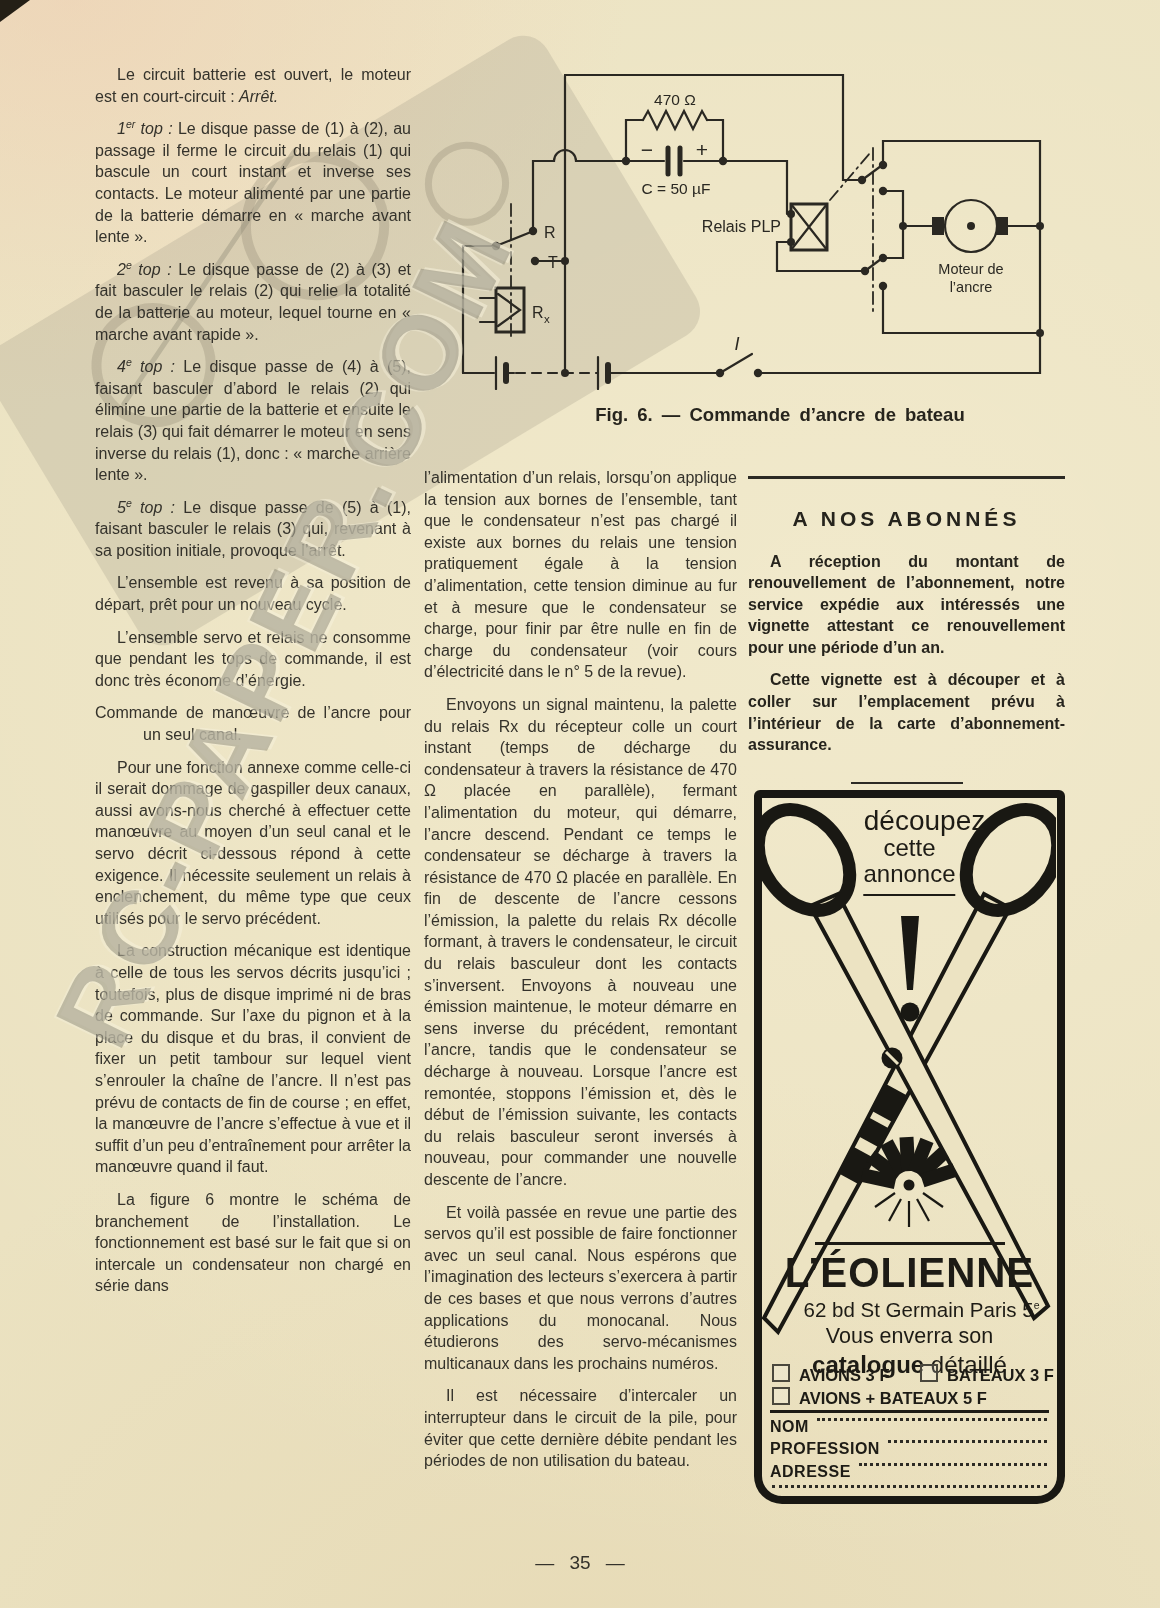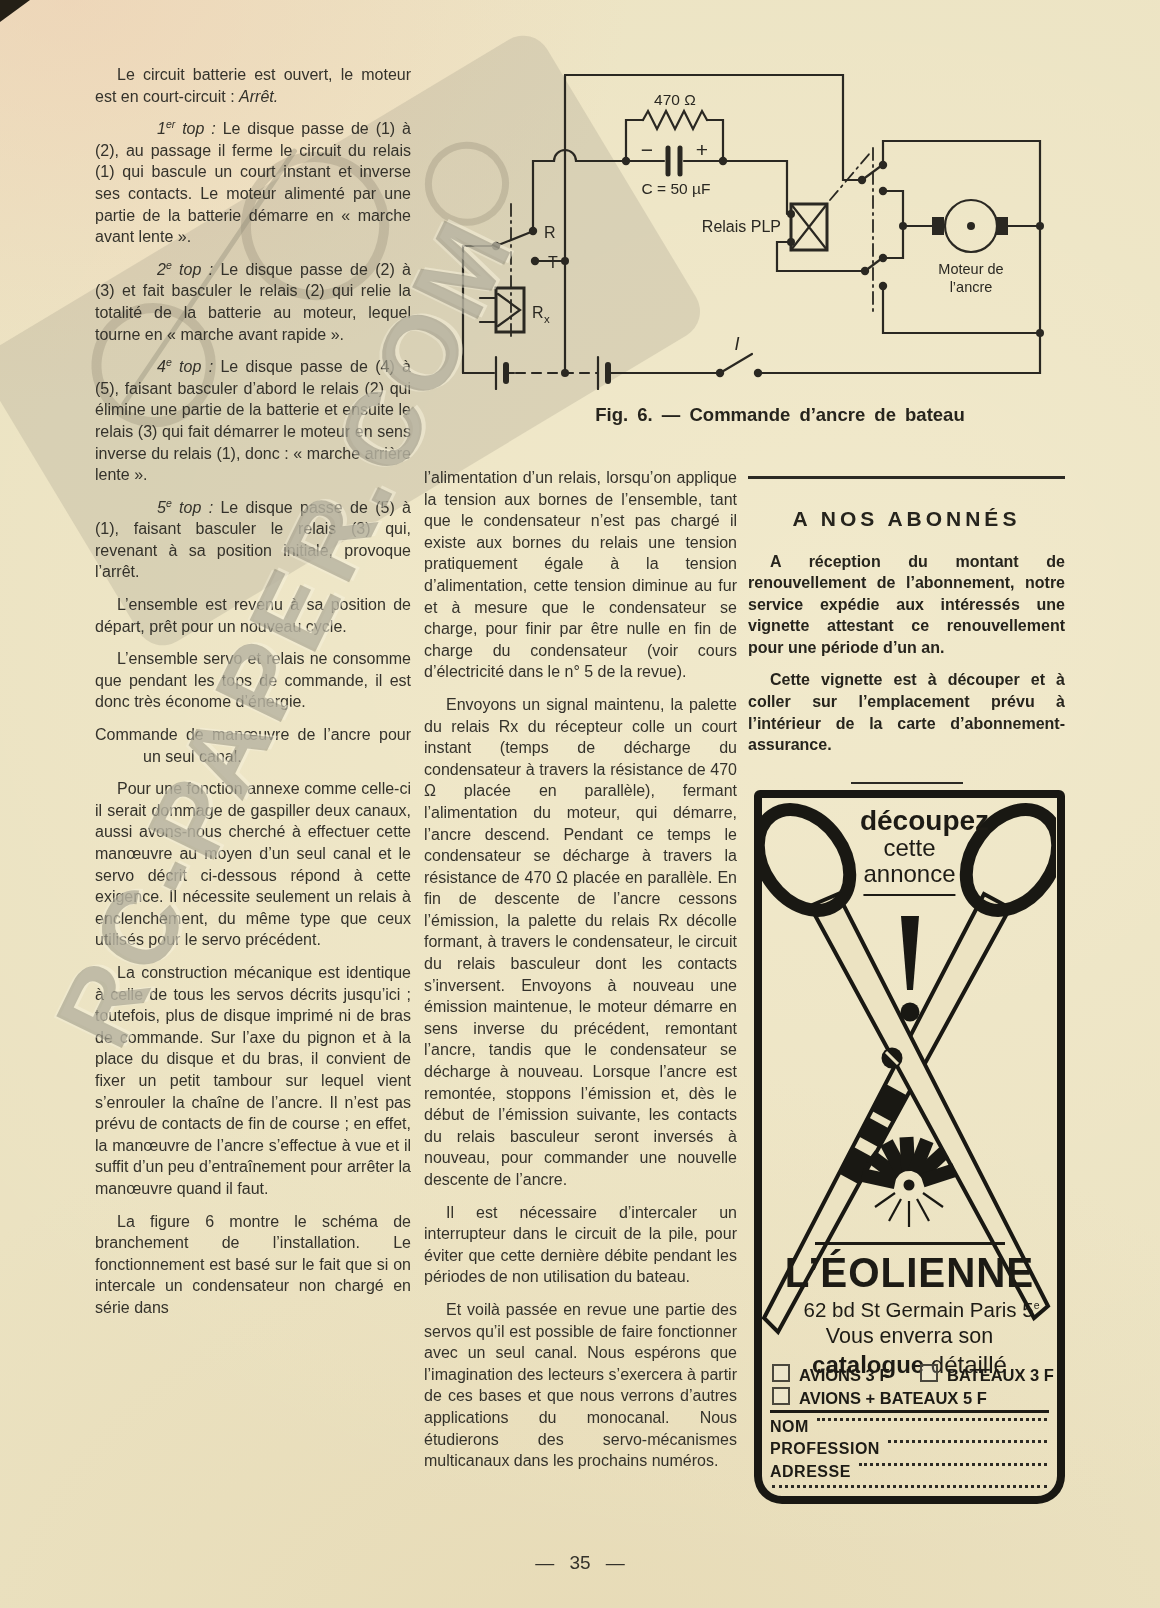--- a/index.html
+++ b/index.html
@@ -25,21 +25,21 @@
   .antenna{position:absolute;left:120px;top:96px;width:5px;height:310px;z-index:1;
     background:rgba(146,139,119,.40);transform:rotate(34deg);transform-origin:bottom center;border-radius:3px;}
   .watermark{position:absolute;left:86px;top:978px;z-index:5;pointer-events:none;
     font-weight:bold;font-size:106px;letter-spacing:7px;white-space:nowrap;
     color:rgba(118,114,101,.40);
     text-shadow:3px 3px 0 rgba(246,240,219,.55), -2px -2px 0 rgba(246,240,219,.40);
     transform:rotate(-64deg);transform-origin:0 50%;}
   .col{position:absolute;z-index:2;}
   .col p{font-size:16px;line-height:21.6px;text-align:justify;margin:0 0 11px;text-indent:22px;}
   .col p.noind{text-indent:0;}
-  .lead-i{font-style:italic;margin-left:40px;}
+  .lead-i{font-style:italic;}
   sup.o{font-size:10.5px;vertical-align:super;line-height:0;font-style:italic;}
   .ital{font-style:italic;}
   .subhead{font-size:16.5px;line-height:21.5px;margin:18px 0 14px;
     padding-left:48px;text-indent:-48px !important;text-align:left;}
   #col1{left:95px;top:64px;width:316px;}
   #col2{left:424px;top:467px;width:313px;}
   #col3{left:748px;top:476px;width:317px;}
   .rule{height:2.5px;background:#2c2a24;border:0;margin:0;}
   .ab-title{font-weight:bold;font-size:21px;letter-spacing:4px;text-align:center;margin:28px 0 20px;color:#26241d;}
   .ab-p{font-weight:bold;font-size:15.8px;line-height:21px;text-align:justify;text-indent:20px;margin:0 0 14px;color:#26241d;}
@@ -48,21 +48,21 @@
   .figure{position:absolute;left:440px;top:58px;width:680px;z-index:2;}
   .figcap{margin-top:10px;text-align:center;font-weight:bold;font-size:18.5px;color:#26241d;word-spacing:4px;}
   svg text{fill:#2a2822;}
   
   .adbox{position:absolute;left:754px;top:790px;width:311px;height:714px;z-index:2;
     border:8px solid #191813;border-radius:6px 6px 28px 28px;box-sizing:border-box;}
   .ad-inner{position:absolute;inset:0;}
   .ad-scissors{position:absolute;left:0;top:0;z-index:1;}
   .ad-cut{position:absolute;left:50%;top:8px;transform:translateX(-50%);z-index:2;text-align:center;
     line-height:1.05;color:#1d1b15;}
-  .ad-cut .l1{font-weight:bold;font-size:28px;margin-left:30px;}
+  .ad-cut .l1{font-weight:normal;font-size:28px;margin-left:30px;}
   .ad-cut .l2{font-size:24px;}
   .ad-cut .l3{font-size:24px;}
   .cut-rule{width:92px;height:2px;background:#1d1b15;margin:8px auto 0;}
   .brandblock{position:absolute;left:0;right:0;top:444px;z-index:2;text-align:center;color:#1d1b15;}
   .brand-rule{width:190px;height:2.5px;background:#1d1b15;margin:0 auto 4px;}
   .brand{font-weight:bold;font-size:42px;letter-spacing:1px;transform:scaleX(.96);}
   .addr{font-size:20.5px;margin-top:1px;margin-left:24px;}
   .send{font-size:21.5px;margin-top:2px;}
   .cata{font-size:24px;margin-top:2px;}
   .cata b{font-weight:bold;}
@@ -203,22 +203,22 @@
         <text x="531" y="216" font-size="14.5" text-anchor="middle">Moteur de</text>
         <text x="531" y="234" font-size="14.5" text-anchor="middle">l’ancre</text>
       </g>
     </svg>
     <div class="figcap">Fig. 6. — Commande d’ancre de bateau</div>
   </div>
 
   <div class="col" id="col2">
     <p class="noind"><span>l’alimentation d’un relais, lorsqu’on applique la tension aux bornes de l’ensemble, tant que le condensateur n’est pas chargé il existe aux bornes du relais une tension pratiquement égale à la tension d’alimentation, cette tension diminue au fur et à mesure que le condensateur se charge, pour finir par être nulle en fin de charge du condensateur (voir cours d’électricité dans le n° 5 de la revue).</span></p>
     <p><span>Envoyons un signal maintenu, la palette du relais Rx du récepteur colle un court instant (temps de décharge du condensateur à travers la résistance de 470 Ω placée en parallèle), fermant l’alimentation du moteur, qui démarre, l’ancre descend. Pendant ce temps le condensateur se décharge à travers la résistance de 470 Ω placée en parallèle. En fin de descente de l’ancre cessons l’émission, la palette du relais Rx décolle formant, à travers le condensateur, le circuit du relais basculeur dont les contacts s’inversent. Envoyons à nouveau une émission maintenue, le moteur démarre en sens inverse du précédent, remontant l’ancre, tandis que le condensateur se décharge à nouveau. Lorsque l’ancre est remontée, stoppons l’émission et, dès le début de l’émission suivante, les contacts du relais basculeur seront inversés à nouveau, pour commander une nouvelle descente de l’ancre.</span></p>
+    <p><span>Et voilà passée en revue une partie des servos qu’il est possible de faire fonctionner avec un seul canal. Nous espérons que l’imagination des lecteurs s’exercera à partir de ces bases et que nous verrons d’autres applications du monocanal. Nous étudierons des servo-mécanismes multicanaux dans les prochains numéros.</span></p>
     <p><span>Il est nécessaire d’intercaler un interrupteur dans le circuit de la pile, pour éviter que cette dernière débite pendant les périodes de non utilisation du bateau.</span></p>
-    <p><span>Et voilà passée en revue une partie des servos qu’il est possible de faire fonctionner avec un seul canal. Nous espérons que l’imagination des lecteurs s’exercera à partir de ces bases et que nous verrons d’autres applications du monocanal. Nous étudierons des servo-mécanismes multicanaux dans les prochains numéros.</span></p>
   </div>
 
   <div class="col" id="col3">
     <div class="rule"></div>
     <div class="ab-title">A NOS ABONNÉS</div>
     <p class="ab-p">A réception du montant de renouvellement de l’abonnement, notre service expédie aux intéressés une vignette attestant ce renouvellement pour une période d’un an.</p>
     <p class="ab-p">Cette vignette est à découper et à coller sur l’emplacement prévu à l’intérieur de la carte d’abonnement-assurance.</p>
     <div class="rule-short"></div>
   </div>
 

